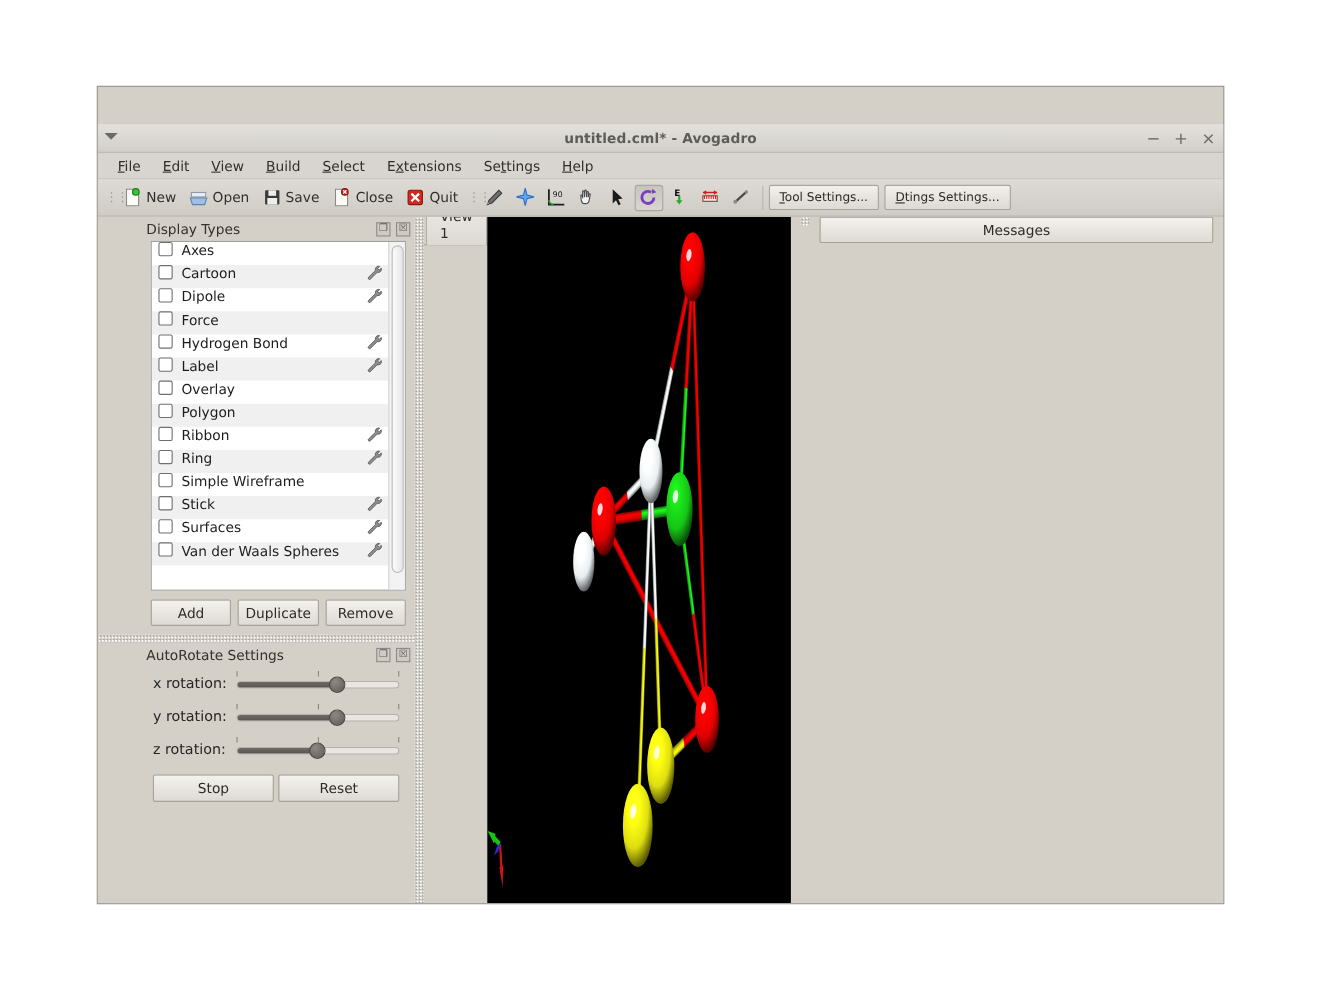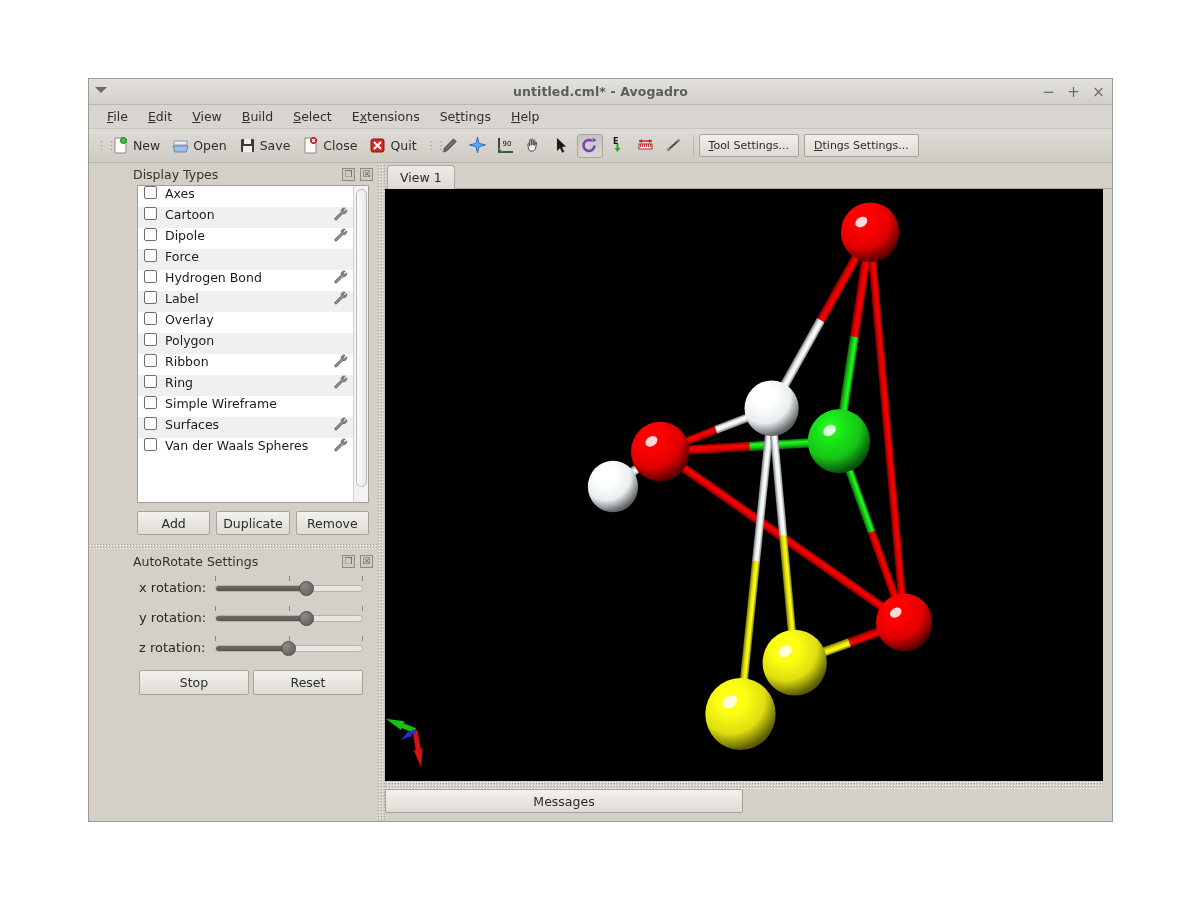--- a/index.html
+++ b/index.html
@@ -20,21 +20,21 @@
     border: 1px solid #9a9a95;
     display: flex; flex-direction: column;
   }
 
   
   #titlebar {
     height: 26px; flex: 0 0 26px;
     background: linear-gradient(to bottom, #e3e1dd 0%, #d2cfca 100%);
     border-bottom: 1px solid #bbb8b2;
     position: relative;
-    display: flex; align-items: center;
+    display: flex; align-items: center; margin-top: 34px;
   }
   #title-text {
     position: absolute; left: 0; right: 0; text-align: center;
     font-size: 12.5px; font-weight: bold; color: #5e5c58;
     letter-spacing: .1px;
   }
   #menu-arrow {
     position: absolute; left: 6px; top: 8px;
     width: 0; height: 0;
     border-left: 6px solid transparent;
@@ -217,21 +217,21 @@
   #vsplit {
     width: 8px; flex: 0 0 8px;
     background-image: radial-gradient(#ffffff 45%, transparent 46%),
                       radial-gradient(#a9a6a1 45%, transparent 46%);
     background-size: 3px 3px, 3px 3px;
     background-position: 1px 0, 3px 1px;
   }
 
   
   #rightarea {
-    flex: 1; display: flex; flex-direction: column;
+    flex: 1; display: flex; flex-direction: row;
     padding: 0; overflow: hidden;
   }
   #tabstrip {
     height: 26px; flex: 0 0 26px; display: flex; align-items: flex-end;
     padding-left: 2px; position: relative;
   }
   #tabstrip::after {
     content: ""; position: absolute; left: 0; right: 0; bottom: 0;
     height: 1px; background: #a9a6a1;
   }
@@ -478,20 +478,27 @@
                 <div class="dt-cb"></div>
                 <div class="dt-label">Ring</div>
                 <div class="dt-wrench"><svg width="15" height="14" viewBox="0 0 15 14">
                     <path d="M12.2 1.2a3 3 0 00-3.9 3.7L2.1 11a1.2 1.2 0 101.7 1.7l6.1-6.1a3 3 0 003.7-3.9L11.9 4.4 10 3.4z" fill="#8e8e8e" stroke="#4e4e4e" stroke-width="0.7"></path>
                   </svg></div>
               </div>
               <div class="dt-row">
                 <div class="dt-cb"></div>
                 <div class="dt-label">Simple Wireframe</div>
                 <div class="dt-wrench"></div>
+              </div>
+              <div class="dt-row">
+                <div class="dt-cb"></div>
+                <div class="dt-label">Stick</div>
+                <div class="dt-wrench"><svg width="15" height="14" viewBox="0 0 15 14">
+                    <path d="M12.2 1.2a3 3 0 00-3.9 3.7L2.1 11a1.2 1.2 0 101.7 1.7l6.1-6.1a3 3 0 003.7-3.9L11.9 4.4 10 3.4z" fill="#8e8e8e" stroke="#4e4e4e" stroke-width="0.7"></path>
+                  </svg></div>
               </div>
               <div class="dt-row">
                 <div class="dt-cb"></div>
                 <div class="dt-label">Surfaces</div>
                 <div class="dt-wrench"><svg width="15" height="14" viewBox="0 0 15 14">
                     <path d="M12.2 1.2a3 3 0 00-3.9 3.7L2.1 11a1.2 1.2 0 101.7 1.7l6.1-6.1a3 3 0 003.7-3.9L11.9 4.4 10 3.4z" fill="#8e8e8e" stroke="#4e4e4e" stroke-width="0.7"></path>
                   </svg></div>
               </div>
               <div class="dt-row">
                 <div class="dt-cb"></div>

